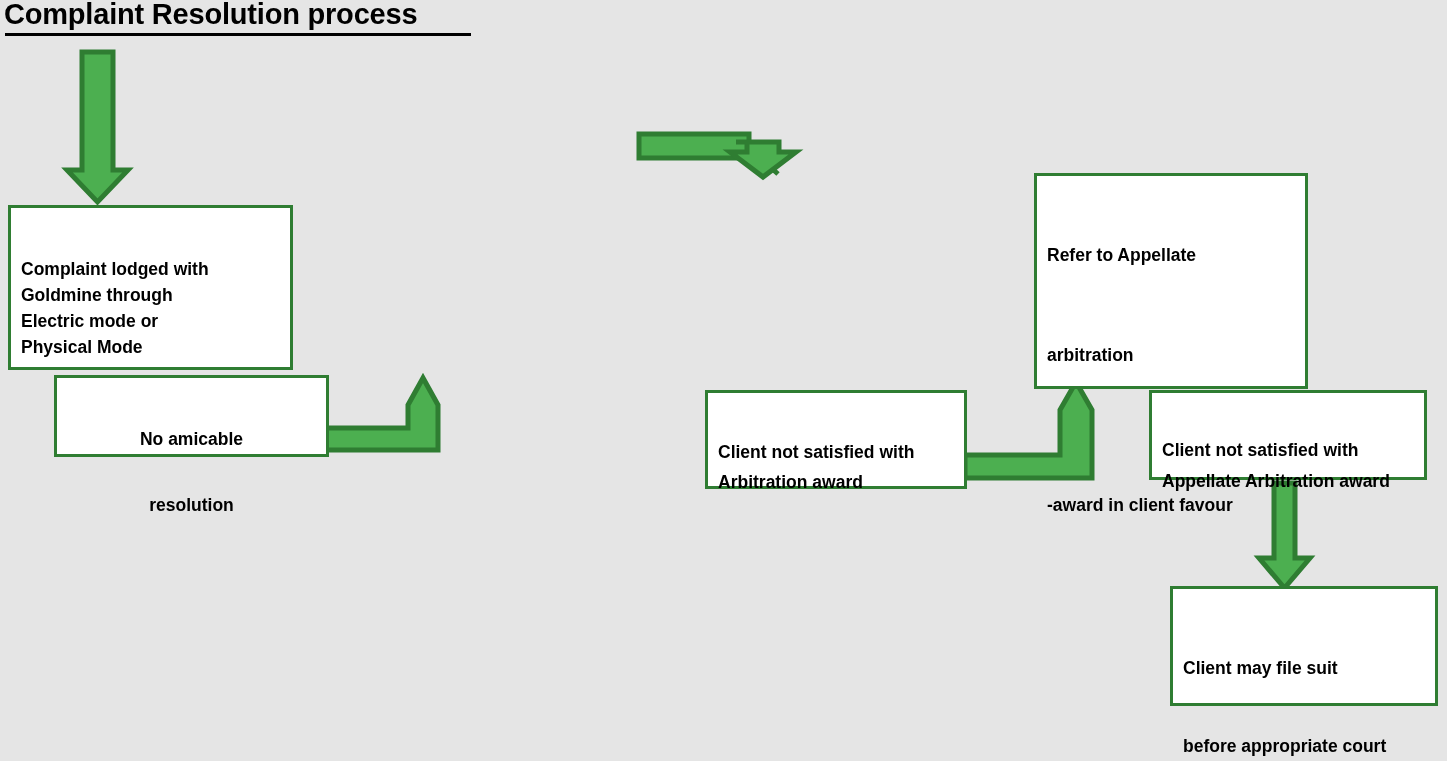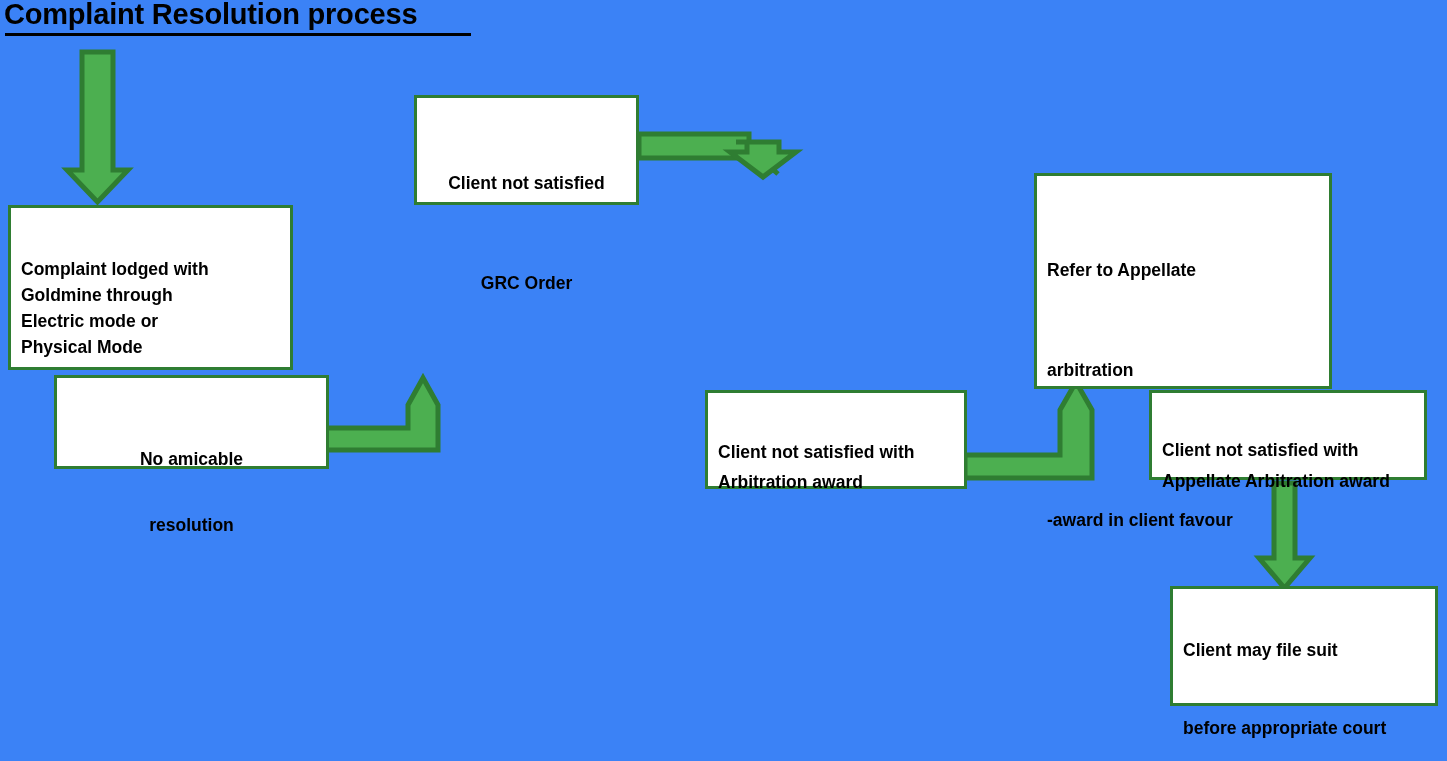--- a/index.html
+++ b/index.html
@@ -7,21 +7,21 @@
     padding: 0;
     background: #ffffff;
   }
   body {
     font-family: "Liberation Sans", sans-serif;
   }
   #canvas {
     position: relative;
     width: 1447px;
     height: 761px;
-    background: #3b82f6;
+    background: #e5e5e5;
     overflow: hidden;
   }
   
   .title {
     position: absolute;
     left: 4px;
     top: -2px;
     font-size: 29px;
     font-weight: bold;
     color: #000000;
@@ -83,52 +83,47 @@
     <polygon points="1274,483 1295,483 1295,558 1310,558 1284.5,588 1259,558 1274,558" fill="#4caf50" stroke="#2f7d32" stroke-width="5" stroke-linejoin="miter"></polygon>
   </svg>
 
   <div class="box pad-left" style="left:8px; top:205px; width:285px; height:165px; line-height:26px; padding-top:22px;">
     <span class="txt">Complaint lodged with
 Goldmine through
 Electric mode or
 Physical Mode</span>
   </div>
 
-  <div class="box pad-ctr" style="left:54px; top:375px; width:275px; height:94px; line-height:33px; padding-top:32px;">
+  <div class="box pad-ctr" style="left:54px; top:375px; width:275px; height:82px; line-height:33px; padding-top:12px;">
     <span class="txt">No amicable
 
 resolution</span>
   </div>
 
-  <div class="box pad-ctr" style="left:414px; top:95px; width:225px; height:110px; line-height:50px; padding-top:10px;">
-    <span class="txt">Client not satisfied
-
-GRC Order</span>
-  </div>
 
 
 
   <div class="box pad-left" style="left:705px; top:390px; width:262px; height:99px; line-height:30px; padding-top:14px;">
     <span class="txt">Client not satisfied with
 Arbitration award</span>
   </div>
 
-  <div class="box pad-left" style="left:1034px; top:173px; width:298px; height:216px; line-height:50px; padding-top:19px;">
+  <div class="box pad-left" style="left:1034px; top:173px; width:274px; height:216px; line-height:50px; padding-top:4px;">
     <span class="txt">Refer to Appellate
 
 arbitration
 
 
 -award in client favour</span>
   </div>
 
   <div class="box pad-left" style="left:1149px; top:390px; width:278px; height:90px; line-height:31px; padding-top:11px;">
     <span class="txt">Client not satisfied with
 Appellate Arbitration award</span>
   </div>
 
-  <div class="box pad-left" style="left:1170px; top:586px; width:268px; height:120px; line-height:39px; padding-top:3px;">
+  <div class="box pad-left" style="left:1170px; top:586px; width:268px; height:120px; line-height:39px; padding-top:21px;">
     <span class="txt">Client may file suit
 
 before appropriate court</span>
   </div>
 
 </div>
 
 </body></html>

